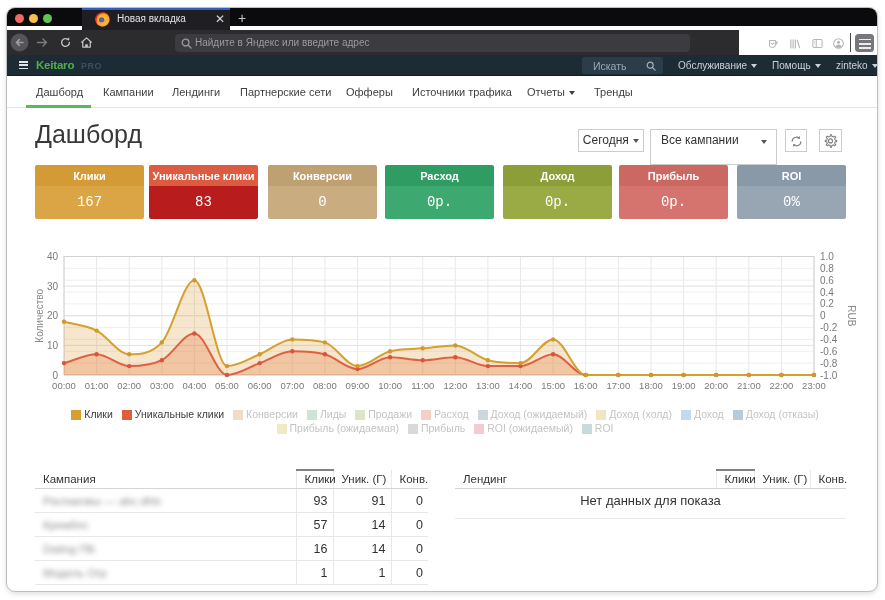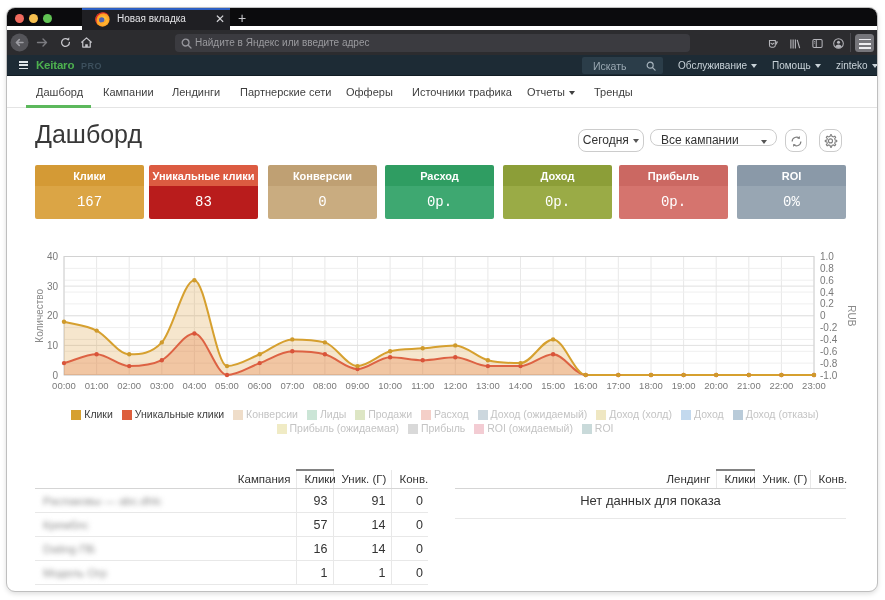--- a/index.html
+++ b/index.html
@@ -8,53 +8,53 @@
   #win { position:absolute; left:6px; top:7px; width:872px; height:585px; border-radius:9px; overflow:hidden;
          background:#fff; border:1px solid #bfbfbf; box-shadow:0 2px 5px rgba(0,0,0,.13); }
   
   #titlebar { position:absolute; left:0; top:0; width:870px; height:18px; background:#0b0b0d; }
   .tl { position:absolute; top:6px; width:9px; height:9px; border-radius:50%; }
   #tab { position:absolute; left:75px; top:0; width:148px; height:22px; background:#1f1f23; }
   #tab .accent { position:absolute; left:0; top:0; width:100%; height:1.5px; background:#2c5fc4; }
   #tab .title { position:absolute; left:35px; top:5px; font-size:10px; color:#e4e4e7; }
   #tab .close { position:absolute; right:5px; top:3.5px; font-size:12px; color:#d6d6da; }
   #newtab { position:absolute; left:226px; top:2px; width:18px; height:18px; color:#c6c6cb; font-size:14px; text-align:center; line-height:17px;}
-  #toolbar { position:absolute; left:0; top:22px; width:870px; height:25px; background:#2c2c2f; }
+  #toolbar { position:absolute; left:0; top:22px; width:732px; height:25px; background:#2c2c2f; }
   #urlbar { position:absolute; left:168px; top:3.5px; width:515px; height:18px; background:#3b3b40; border-radius:4px; }
   #urlbar .ph { position:absolute; left:20px; top:3.5px; font-size:10px; color:#9a9a9e; }
   .ticon { position:absolute; top:0; color:#bcbcc2; }
   #hambox { position:absolute; left:848px; top:4px; width:19px; height:18px; background:#76767b; border-radius:3.5px; }
   
   #knav { position:absolute; left:0; top:47px; width:870px; height:21px; background:#1d2b35; border-bottom:1px solid #121d24; }
   #knav .burger { position:absolute; left:12px; top:6px; }
   #knav .burger div { width:9px; height:1.5px; background:#dfe5e9; margin-bottom:1.8px; }
   #knav .brand { position:absolute; left:29px; top:4px; font-size:11.5px; font-weight:bold; color:#4db04f; letter-spacing:-.2px; }
   #knav .pro { position:absolute; left:74px; top:6px; font-size:9px; font-weight:bold; color:#3c4f5c; letter-spacing:.5px;}
   #knav .search { position:absolute; left:575px; top:2px; width:81px; height:17px; background:#2b3d49; border-radius:2px; }
   #knav .search span { position:absolute; left:11px; top:3px; font-size:10.5px; color:#9aa8b2; }
   #knav .navitem { position:absolute; top:5px; font-size:10px; color:#c8d2d8; white-space:nowrap; }
   .caret { display:inline-block; width:0; height:0; border-left:3.5px solid transparent; border-right:3.5px solid transparent; border-top:4px solid currentColor; vertical-align:middle; margin-left:4px; }
   
   #menu { position:absolute; left:0; top:69px; width:870px; height:31px; background:#fff; border-bottom:1px solid #e4e4e4; }
   #menu .mi { position:absolute; top:9px; font-size:11px; color:#3f3f3f; }
   #menu .active-line { position:absolute; left:19px; top:28px; width:65px; height:2.5px; background:#5cb85c; }
   
   #h1 { position:absolute; left:28px; top:112px; font-size:25px; font-weight:400; color:#383838; }
-  .btn { position:absolute; background:#fff; border:1px solid #ccc; border-radius:8px; font-size:12px; color:#333; }
+  .btn { position:absolute; background:#fff; border:1px solid #ccc; border-radius:0; font-size:12px; color:#333; }
   
   .card { position:absolute; top:157px; width:109px; height:54px; border-radius:2px; overflow:hidden; color:#fff; }
   .card .hd { height:21px; font-size:11px; font-weight:bold; text-align:center; line-height:22px; }
   .card .vl { height:33px; font-size:14px; text-align:center; line-height:32px;font-family:Liberation Mono, monospace; }
   
   .lrow { position:absolute; width:870px; text-align:center; font-size:10.5px; color:#c4c4c4; }
   .lrow b { display:inline-block; width:10px; height:10px; margin:0 3px -1.5px 6px; }
   .lrow span.on { color:#3d3d3d; }
   
   table { border-collapse:collapse; font-size:12px; color:#333; position:absolute; table-layout:fixed; line-height:14px; }
-  th { font-weight:normal; text-align:right; padding:1px 5px 2px 8px; border-bottom:1px solid #d5d5d5; white-space:nowrap; font-size:11.5px; }
+  th { font-weight:normal; text-align:left; padding:1px 5px 2px 8px; border-bottom:1px solid #d5d5d5; white-space:nowrap; font-size:11.5px; }
   th.n, td.n { text-align:right; border-left:1px solid #e8e8e8; }
   th.sorted { border-top:2px solid #828282; }
   td { padding:5px 5px 4px 8px; border-bottom:1px solid #e8e8e8; white-space:nowrap; font-size:12.5px; }
   .blurname { color:#8e8e8e; filter:blur(2.4px); font-size:11.5px; }
 </style>
 </head>
 <body>
 <div id="win">
 
   <div id="titlebar">
@@ -159,21 +159,21 @@
     <span class="mi" style="left:233px">Партнерские сети</span>
     <span class="mi" style="left:339px">Офферы</span>
     <span class="mi" style="left:405px">Источники трафика</span>
     <span class="mi" style="left:520px">Отчеты<i class="caret" style="border-top-color:#3f3f3f"></i></span>
     <span class="mi" style="left:587px">Тренды</span>
     <div class="active-line"></div>
   </div>
 
   <div id="h1">Дашборд</div>
   <div class="btn" style="left:571px;top:121px;width:66px;height:23px;line-height:21px;text-align:center;">Сегодня <i class="caret" style="border-top-color:#555;margin-left:1px"></i></div>
-  <div class="btn" style="left:643px;top:121px;width:127px;height:17px;line-height:21px;">
+  <div class="btn" style="left:643px;top:121px;width:127px;height:36px;line-height:21px;">
     <span style="margin-left:10px">Все кампании</span><i class="caret" style="border-top-color:#555;position:absolute;right:9px;top:10px"></i>
   </div>
   <div class="btn" style="left:778px;top:121px;width:22px;height:23px;">
     <svg style="position:absolute;left:4px;top:5px" width="13" height="13" viewBox="0 0 14 14">
       <path d="M2.3 7a4.7 4.7 0 0 1 8-3.3M11.7 7a4.7 4.7 0 0 1-8 3.3" stroke="#808080" stroke-width="1.3" fill="none"></path>
       <path d="M10.6 1.2v2.9H7.7zM3.4 12.8V9.9h2.9z" fill="#808080"></path>
     </svg>
   </div>
   <div class="btn" style="left:812px;top:121px;width:23px;height:23px;">
     <svg style="position:absolute;left:4px;top:4px" width="14" height="14" viewBox="0 0 14 14">

